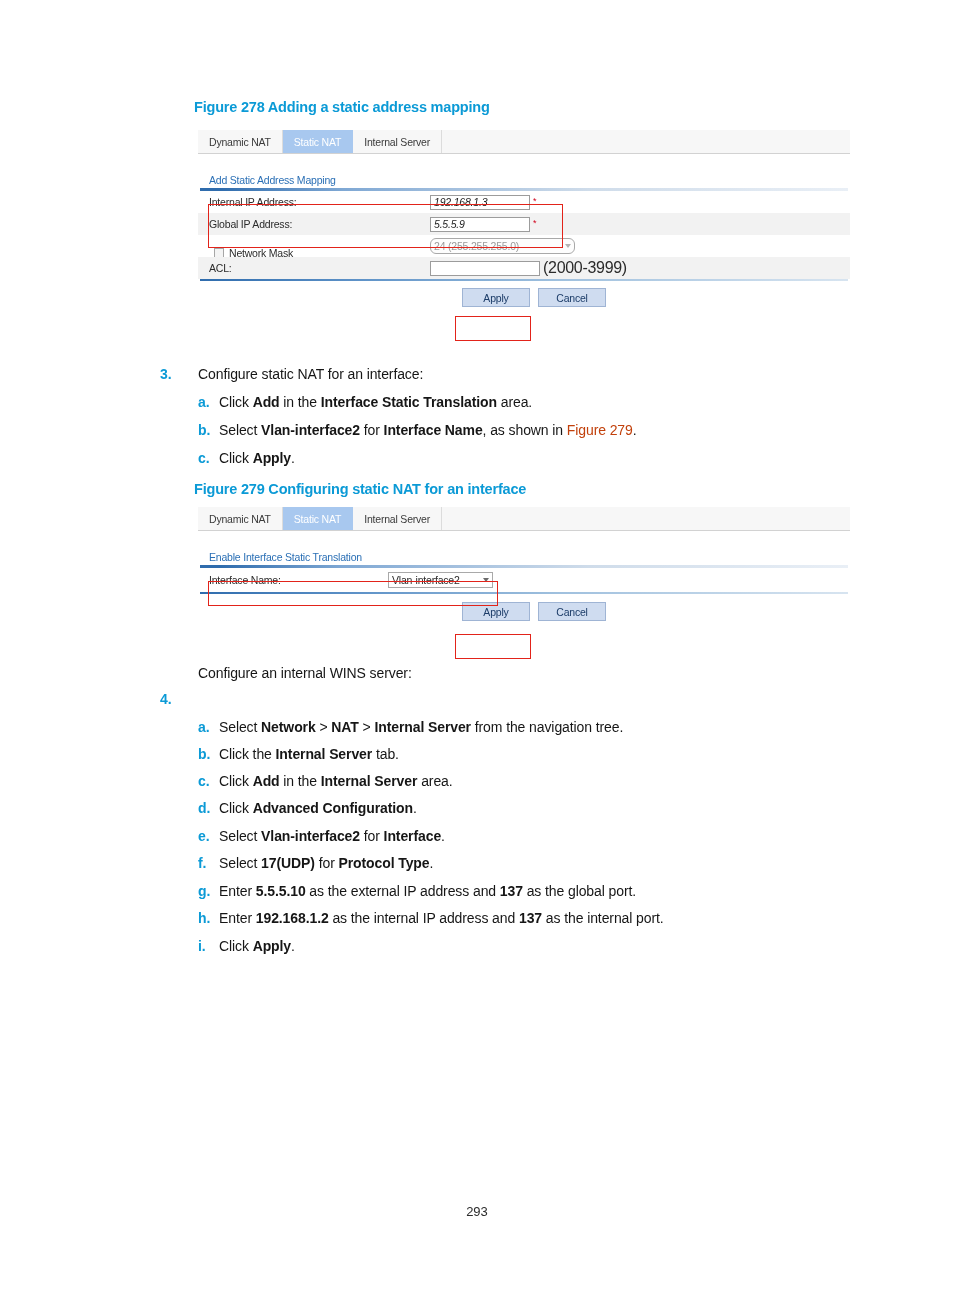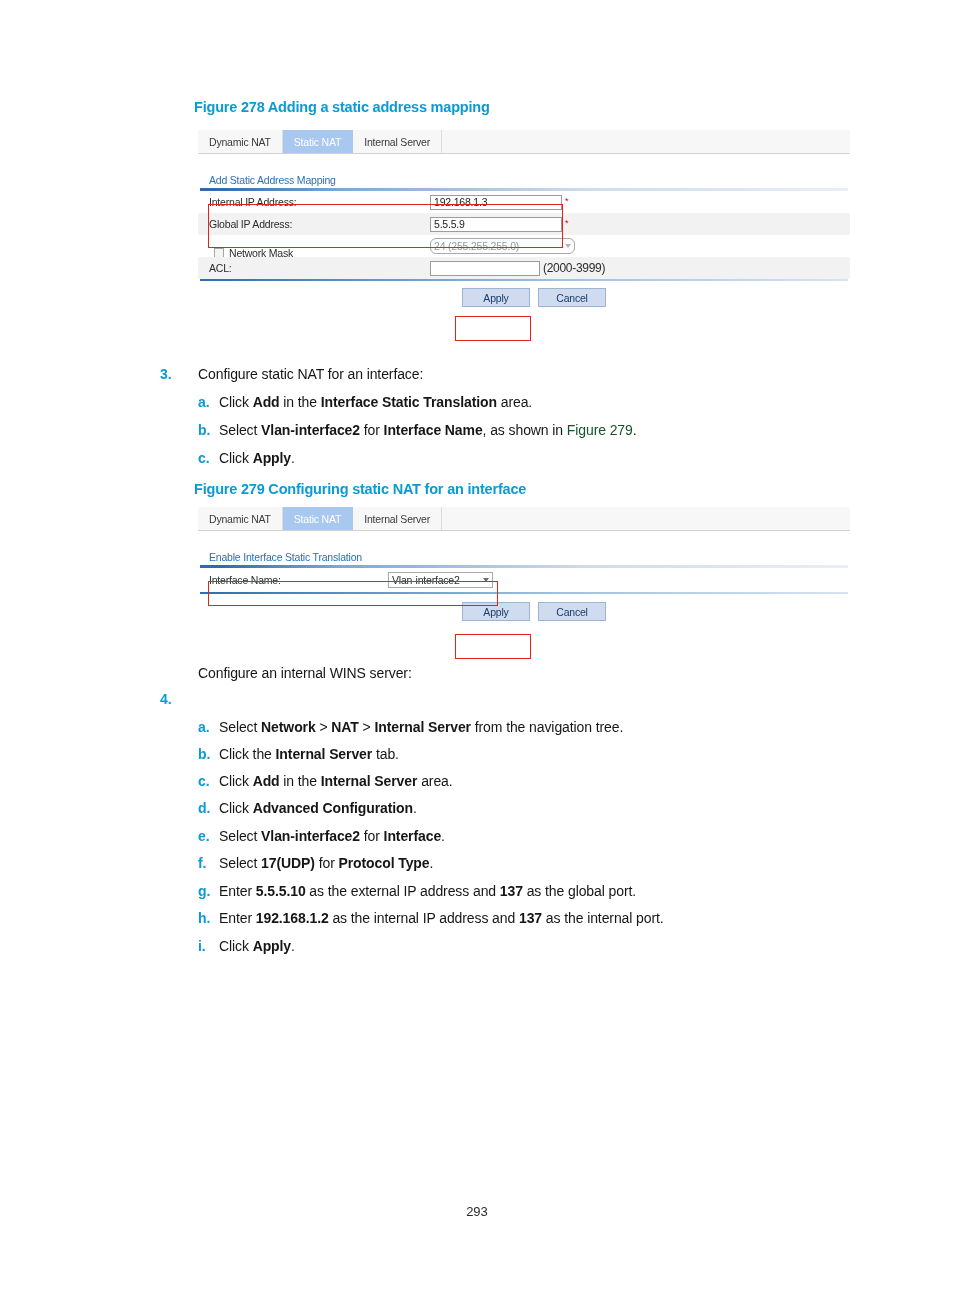--- a/index.html
+++ b/index.html
@@ -116,21 +116,21 @@
     border: 1px solid #9c9c9c;
     background: #ffffff;
     font-size: 10.5px;
     color: #1d1d1d;
     padding: 0 3px;
     box-sizing: border-box;
     display: flex;
     align-items: center;
     letter-spacing: -0.2px;
   }
-  .tbox.w120 { width: 132px; }
+  .tbox.w120 { width: 100px; font-style: italic; }
   .tbox.w110 { width: 110px; }
   .tbox.w145 { width: 145px; }
 
   .req {
     color: #d0021b;
     font-size: 9px;
     line-height: 1;
     align-self: flex-start;
     margin-top: 2px;
   }
@@ -167,21 +167,21 @@
     box-sizing: border-box;
     margin-right: 5px;
   }
   .chk-wrap {
     display: flex;
     align-items: center;
     padding-left: 16px;
     white-space: nowrap;
     margin-top: 14px;
   }
-  .hint { font-size: 12px; color: #2b2b2b; letter-spacing: -0.3px; }
+  .hint { font-size: 16px; color: #2b2b2b; letter-spacing: -0.3px; }
 
   .bottom-rule {
     height: 2px;
     background: linear-gradient(to right, #2f6cad 0%, #5f93c8 25%, #9fc0de 55%, #d7e4f0 100%);
     margin: 0 2px;
   }
 
   .note {
     font-size: 10.5px;
     color: #2b2b2b;
@@ -236,21 +236,21 @@
   .sub-letter {
     position: absolute;
     left: 198px;
     font-weight: bold;
     color: #0b9ad6;
     font-size: 14px;
   }
   .sub-text { position: absolute; left: 219px; white-space: nowrap; }
 
   b { font-weight: bold; }
-  .xref { color: #14532d; text-align: center; }
+  .xref { color: #c2410c; text-align: center; }
 
   .pageno {
     position: absolute;
     left: 0; right: 0;
     top: 1204px;
     text-align: center;
     font-size: 13px;
     color: #2b2b2b;
   }
 </style>

